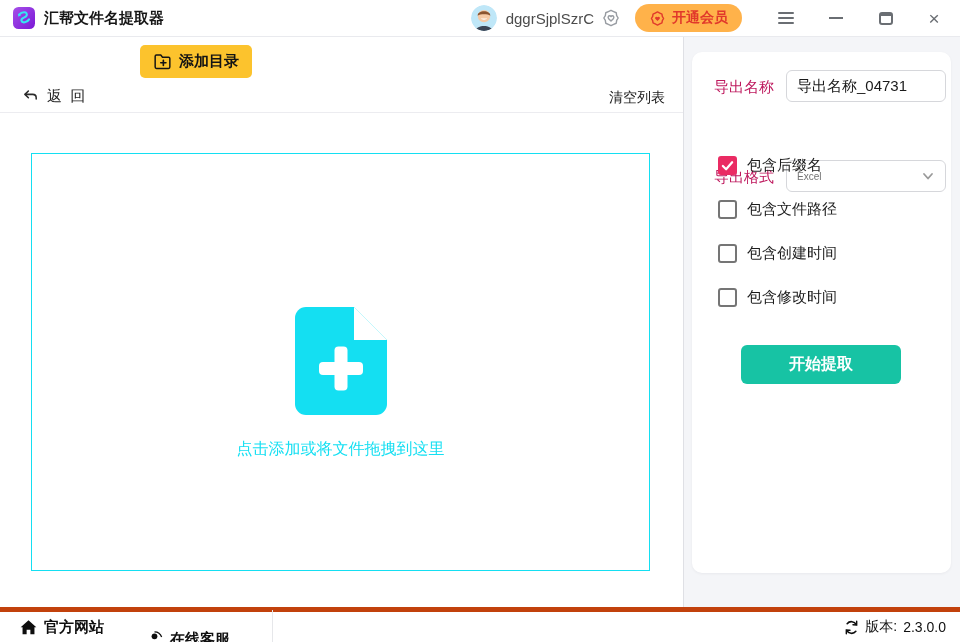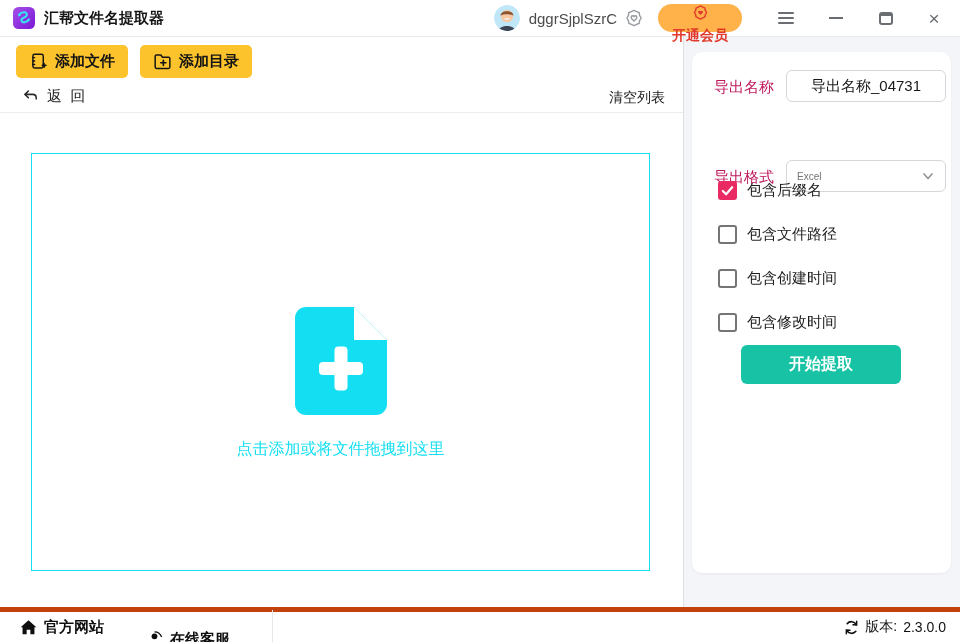--- a/index.html
+++ b/index.html
@@ -17,23 +17,23 @@
     background:#fff; border-bottom:1px solid #e9eaee;
     display:flex; align-items:center; z-index:6;
   }
   .app-icon { width:22px; height:22px; margin-left:13px; flex:0 0 auto; }
   .app-title { margin-left:9px; font-size:15px; font-weight:700; color:#161616; }
   .tb-spacer { flex:1; }
   .avatar { width:26px; height:26px; border-radius:50%; overflow:hidden; flex:0 0 auto; }
   .username { margin-left:9px; font-size:15px; color:#4c4c4c; }
   .level-badge { width:20px; height:20px; margin-left:7px; }
   .member-btn {
-    margin-left:14px; height:28px; padding:0 14px; border-radius:14px;
+    margin-left:14px; height:28px; padding:8px 14px; border-radius:14px;
     background:var(--accent_orange); display:flex; align-items:center; gap:6px;
-    cursor:pointer; border:none;flex-direction:column;
+    cursor:pointer; border:none;
   }
   .member-btn span { font-size:14px; font-weight:700; color:var(--member_red); }
   .member-badge { width:17px; height:17px; }
   .win-btn { width:20px; height:20px; display:flex; align-items:center; justify-content:center; color:#6a6e73; }
   .menu-btn { margin-left:34px; }
   .min-btn { margin-left:30px; }
   .max-btn { margin-left:30px; }
   .close-btn { margin-left:28px; margin-right:16px; font-size:19px; line-height:1; }
   .bars { width:16px; height:12px; display:flex; flex-direction:column; justify-content:space-between; }
   .bars i { display:block; height:2px; background:#6a6e73; border-radius:1px; }
@@ -88,30 +88,30 @@
     position:absolute; left:8px; top:15px; width:259px; height:521px;
     background:#fff; border-radius:10px; box-shadow:0 1px 3px rgba(20,20,40,.05);
   }
   .field-row { position:absolute; left:0; width:100%; display:flex; align-items:center; }
   .row-name { top:9px; }
   .row-format { top:54px; }
   .field-label { position:absolute; left:22px; font-size:15px; color:#be185d; white-space:nowrap; }
   .field-input {
     position:absolute; left:94px; width:160px; height:32px;
     border:1px solid #d6d7db; border-radius:6px; font-size:15px; color:#1a1a1a;
-    padding:0 24px; outline:none; font-family:"Liberation Sans","DejaVu Sans",sans-serif;
+    padding:0 10px; outline:none; font-family:"Liberation Sans","DejaVu Sans",sans-serif;
   }
   .field-select {
     position:absolute; left:94px; width:160px; height:32px;
     border:1px solid #d6d7db; border-radius:6px; background:#fff;
     display:flex; align-items:center; padding:0 10px; cursor:pointer;
   }
   .select-value { font-size:10px; color:#737373; flex:1; }
   .chevron { width:14px; height:14px; }
-  .check-row { position:absolute; left:26px; display:flex; align-items:center; gap:10px; cursor:pointer;margin-top:25px; }
+  .check-row { position:absolute; left:26px; display:flex; align-items:center; gap:10px; cursor:pointer; }
   .check-row .box {
     width:19px; height:19px; border:2px solid #757575; border-radius:3px;
     background:#fff; display:flex; align-items:center; justify-content:center; flex:0 0 auto;
   }
   .check-row .box svg { display:none; width:13px; height:13px; }
   .check-row .box.checked { background:var(--pink); border-color:var(--pink); }
   .check-row .box.checked svg { display:block; }
   .check-label { font-size:15px; color:#1c1c1c; white-space:nowrap; }
   .ck-0 { top:104px; } .ck-1 { top:148px; } .ck-2 { top:192px; } .ck-3 { top:236px; }
   .start-btn {
@@ -201,28 +201,20 @@
     <span class="win-btn min-btn">
         <span class="minimize-glyph"></span>
       </span>
     <span class="win-btn max-btn">
         <span class="maximize-glyph"></span>
       </span>
     <span class="win-btn close-btn">×</span>
   </div>
 
   <div class="toolbar">
-    <button class="tool-btn btn-add-file">
-      <svg viewBox="0 0 22 22" fill="none" stroke="#141414" stroke-width="1.7" stroke-linecap="round" stroke-linejoin="round">
-        <rect x="4.5" y="2.5" width="12" height="16" rx="2"></rect>
-        <path d="M4.5 6.5 h2 M4.5 10.5 h2 M4.5 14.5 h2"></path>
-        <path d="M15.5 15.5 h4 M17.5 13.5 v4" stroke-width="1.9"></path>
-      </svg>
-      <span>添加文件</span>
-    </button>
     <button class="tool-btn btn-add-dir">
       <svg viewBox="0 0 22 22" fill="none" stroke="#141414" stroke-width="1.7" stroke-linecap="round" stroke-linejoin="round">
         <path d="M2.5 17.5 V5 a1.5 1.5 0 0 1 1.5-1.5 h5 l2 2.5 h7 a1.5 1.5 0 0 1 1.5 1.5 v10 a1.5 1.5 0 0 1-1.5 1.5 h-14 a1.5 1.5 0 0 1-1.5-1.5 Z"></path>
         <path d="M9 12.5 h6 M12 9.5 v6" stroke-width="1.9"></path>
       </svg>
       <span>添加目录</span>
     </button>
 
 
     <div class="nav-row">

